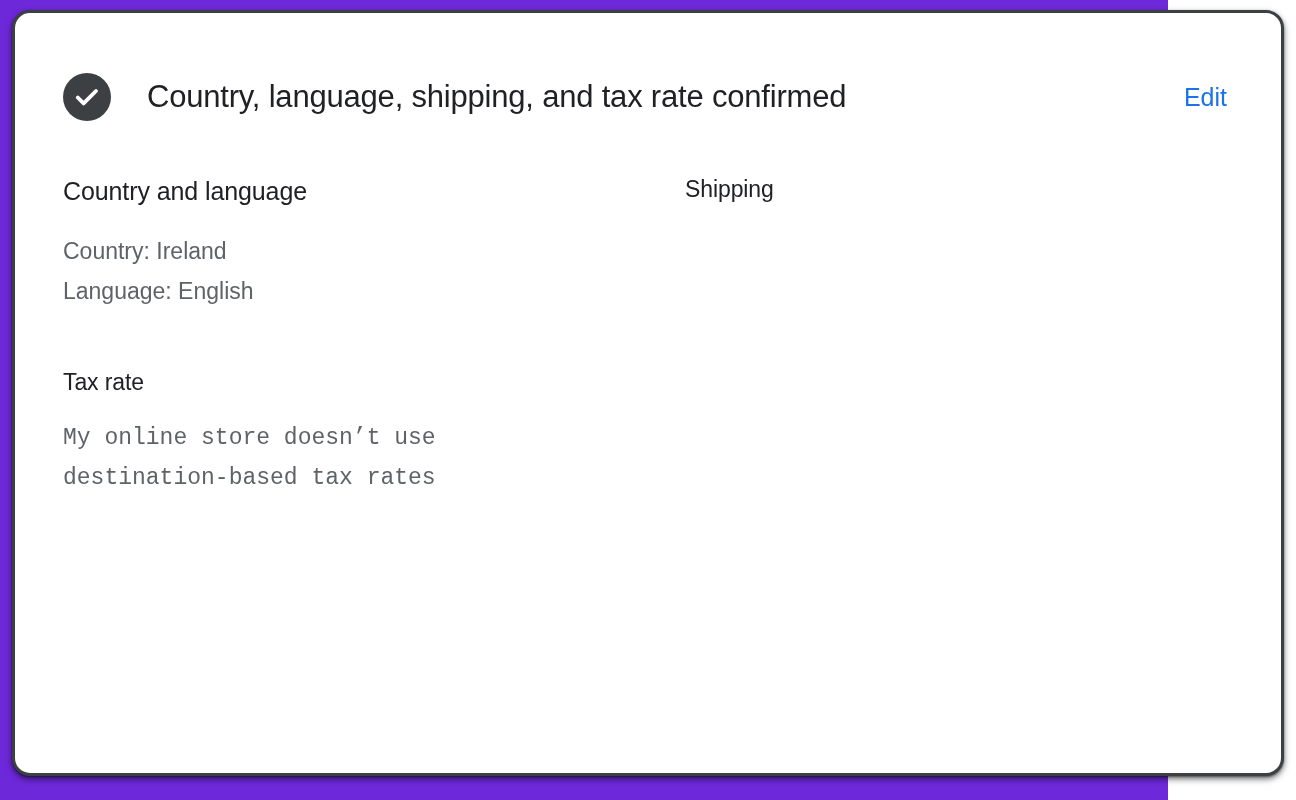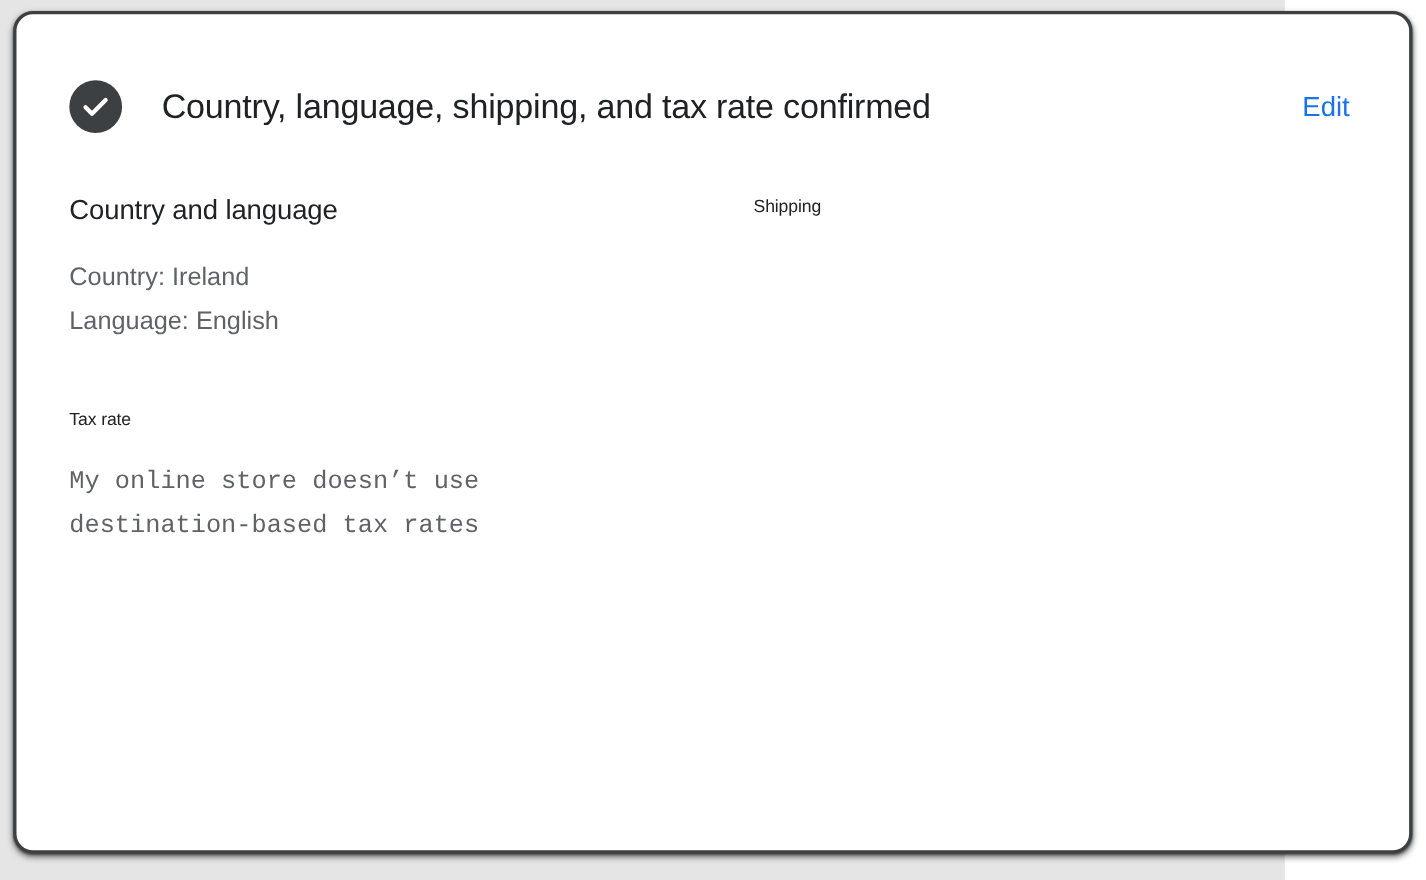--- a/index.html
+++ b/index.html
@@ -13,21 +13,21 @@
     background: #ffffff;
     font-family: "Liberation Sans", sans-serif;
     -webkit-font-smoothing: antialiased;
     overflow: hidden;
   }
 
   .screen {
     position: relative;
     width: 1168px;
     height: 800px;
-    background: #e5e5e5;
+    background: #6d28d9;
     box-sizing: border-box;
   }
 
   
   .card {
     position: absolute;
     left: 12px;
     top: 10px;
     width: 1272px;
     height: 766px;
@@ -114,21 +114,21 @@
 
   .section-heading {
     font-size: 25px;
     font-weight: 500;
     line-height: 32px;
     color: #202124;
     margin: 0 0 24px 0;
     letter-spacing: -0.1px;
   }
   .section-heading.small {
-    font-size: 16px;
+    font-size: 23px;
     line-height: 28px;
     margin-bottom: 22px;
   }
 
   .section-body {
     font-size: 23px;
     font-weight: 400;
     line-height: 40px;
     color: #5f6368;
     margin: 0;

